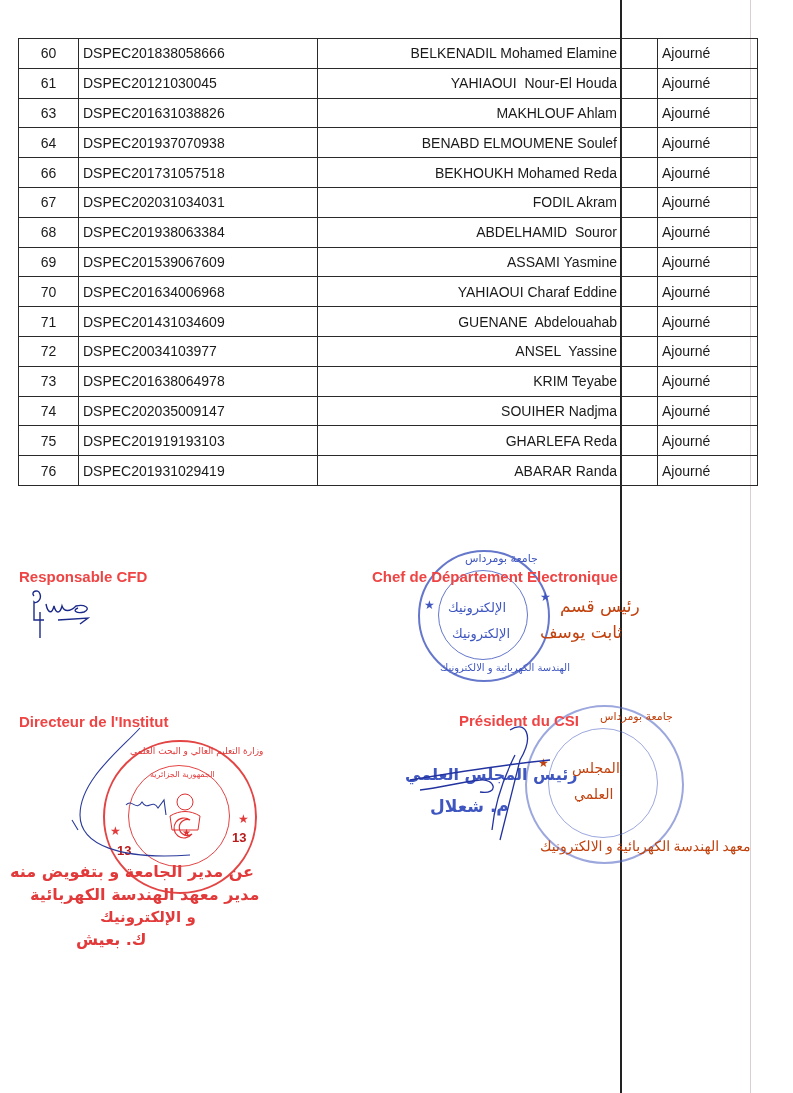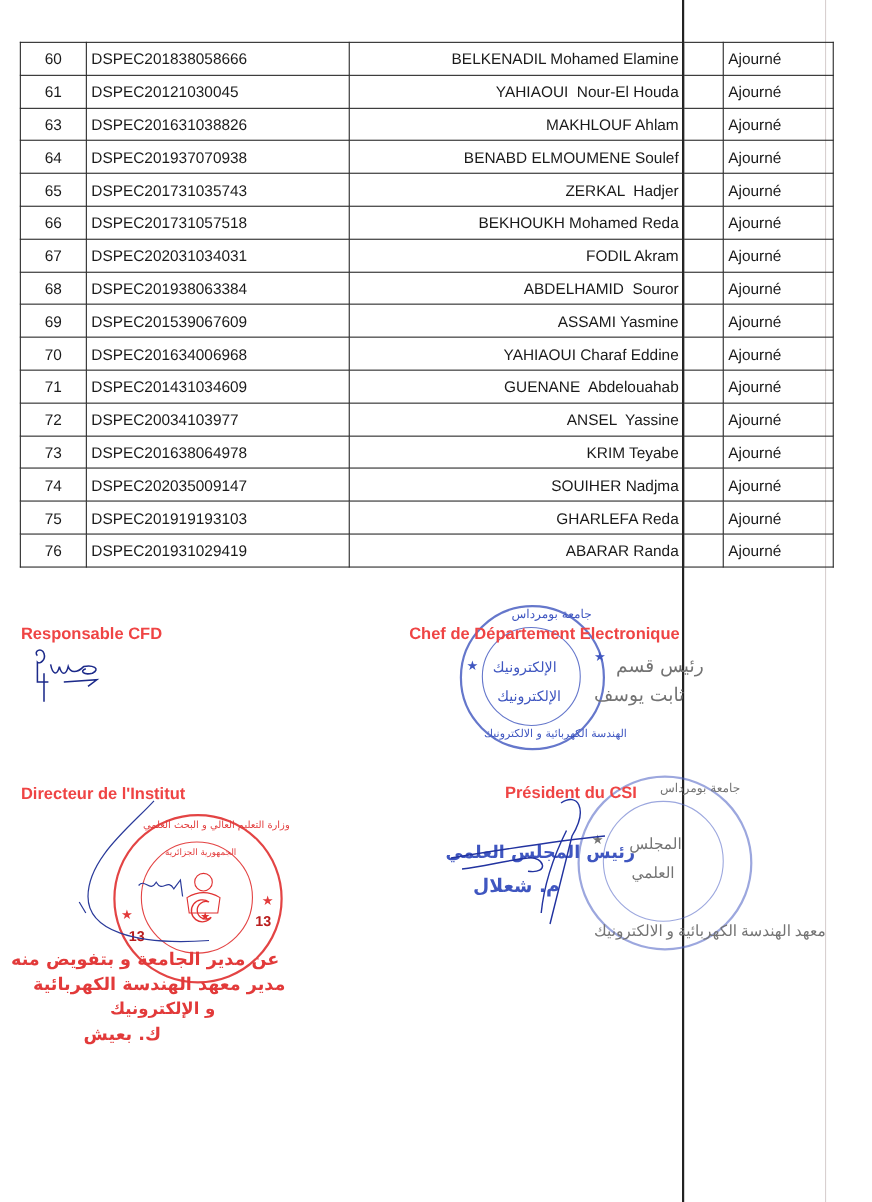--- a/index.html
+++ b/index.html
@@ -80,21 +80,21 @@
     border: 1.5px solid #e03030;
   }
   .stamp-text {
     position: absolute;
     font-size: 13px;
     white-space: nowrap;
     direction: rtl;
     font-family: "DejaVu Sans", sans-serif;
   }
   .blue { color: #3f56c0; }
-  .lightblue { color: #737373; }
+  .lightblue { color: #c2410c; }
   .red { color: #e23a3a; }
   .num13 {
     position: absolute;
     font-weight: bold;
     font-size: 13px;
     color: #b91c1c;
   }
   .star {
     position: absolute;
     font-size: 12px;
@@ -130,27 +130,20 @@
         <td class="c-num">63</td>
         <td class="c-id">DSPEC201631038826</td>
         <td class="c-name">MAKHLOUF Ahlam</td>
         <td class="c-empty"></td>
         <td class="c-status">Ajourné</td>
       </tr>
       <tr>
         <td class="c-num">64</td>
         <td class="c-id">DSPEC201937070938</td>
         <td class="c-name">BENABD ELMOUMENE Soulef</td>
-        <td class="c-empty"></td>
-        <td class="c-status">Ajourné</td>
-      </tr>
-      <tr>
-        <td class="c-num">65</td>
-        <td class="c-id">DSPEC201731035743</td>
-        <td class="c-name">ZERKAL  Hadjer</td>
         <td class="c-empty"></td>
         <td class="c-status">Ajourné</td>
       </tr>
       <tr>
         <td class="c-num">66</td>
         <td class="c-id">DSPEC201731057518</td>
         <td class="c-name">BEKHOUKH Mohamed Reda</td>
         <td class="c-empty"></td>
         <td class="c-status">Ajourné</td>
       </tr>

